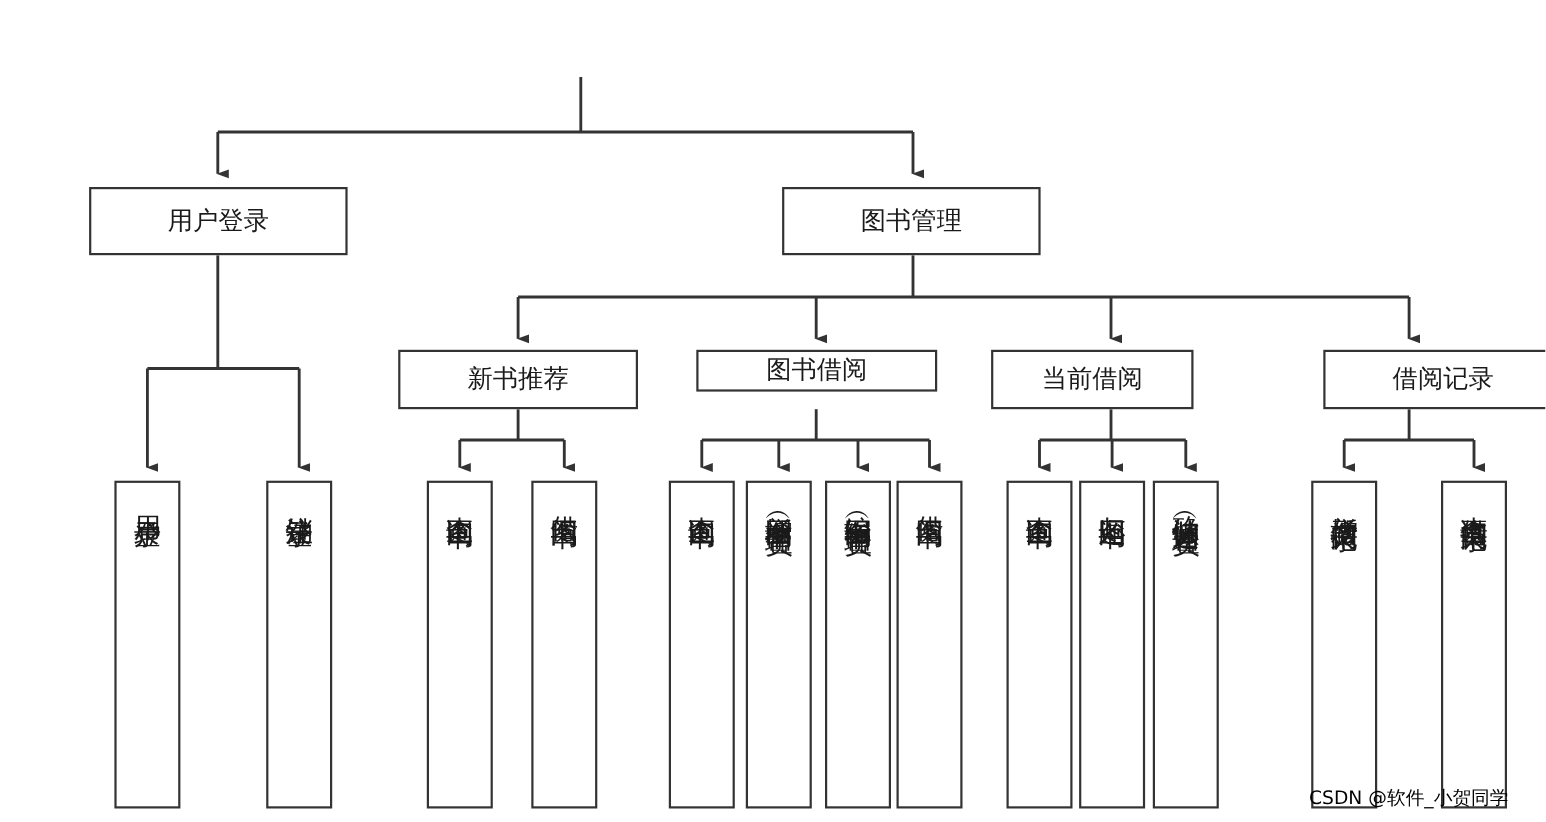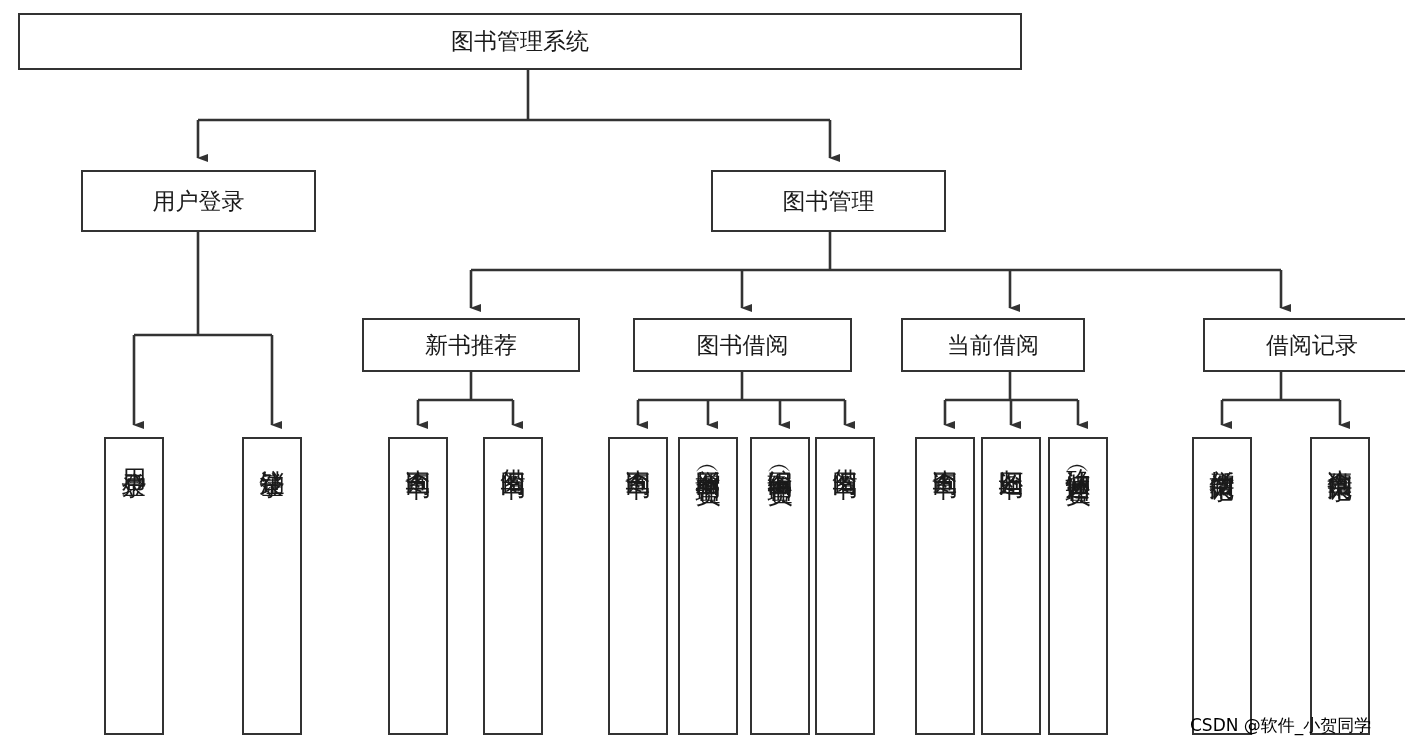--- a/index.html
+++ b/index.html
@@ -115,35 +115,32 @@
       <path d="M1011,400 L1011,425" marker-end="url(#arrowhead)"></path>
       <path d="M1078,400 L1078,425" marker-end="url(#arrowhead)"></path>
 
       <path d="M1281,372 L1281,400"></path>
       <path d="M1222,400 L1340,400"></path>
       <path d="M1222,400 L1222,425" marker-end="url(#arrowhead)"></path>
       <path d="M1340,400 L1340,425" marker-end="url(#arrowhead)"></path>
     </g>
   </svg>
 
-  <div class="node h-node" style="left:18px; top:13px; width:1004px; height:57px;">
-    <span class="node-label">图书管理系统</span>
-  </div>
 
   <div class="node h-node" style="left:81px; top:170px; width:235px; height:62px;">
     <span class="node-label">用户登录</span>
   </div>
   <div class="node h-node" style="left:362px; top:318px; width:218px; height:54px;">
     <span class="node-label">新书推荐</span>
   </div>
 
   <div class="node h-node" style="left:711px; top:170px; width:235px; height:62px;">
     <span class="node-label">图书管理</span>
   </div>
-  <div class="node h-node" style="left:633px; top:318px; width:219px; height:54px;">
+  <div class="node h-node" style="left:633px; top:318px; width:219px; height:38px;">
     <span class="node-label">图书借阅</span>
   </div>
   <div class="node h-node" style="left:901px; top:318px; width:184px; height:54px;">
     <span class="node-label">当前借阅</span>
   </div>
   <div class="node h-node" style="left:1203px; top:318px; width:218px; height:54px;">
     <span class="node-label">借阅记录</span>
   </div>
 
   <div class="node v-node" style="left:104px; top:437px; width:60px; height:298px;">

